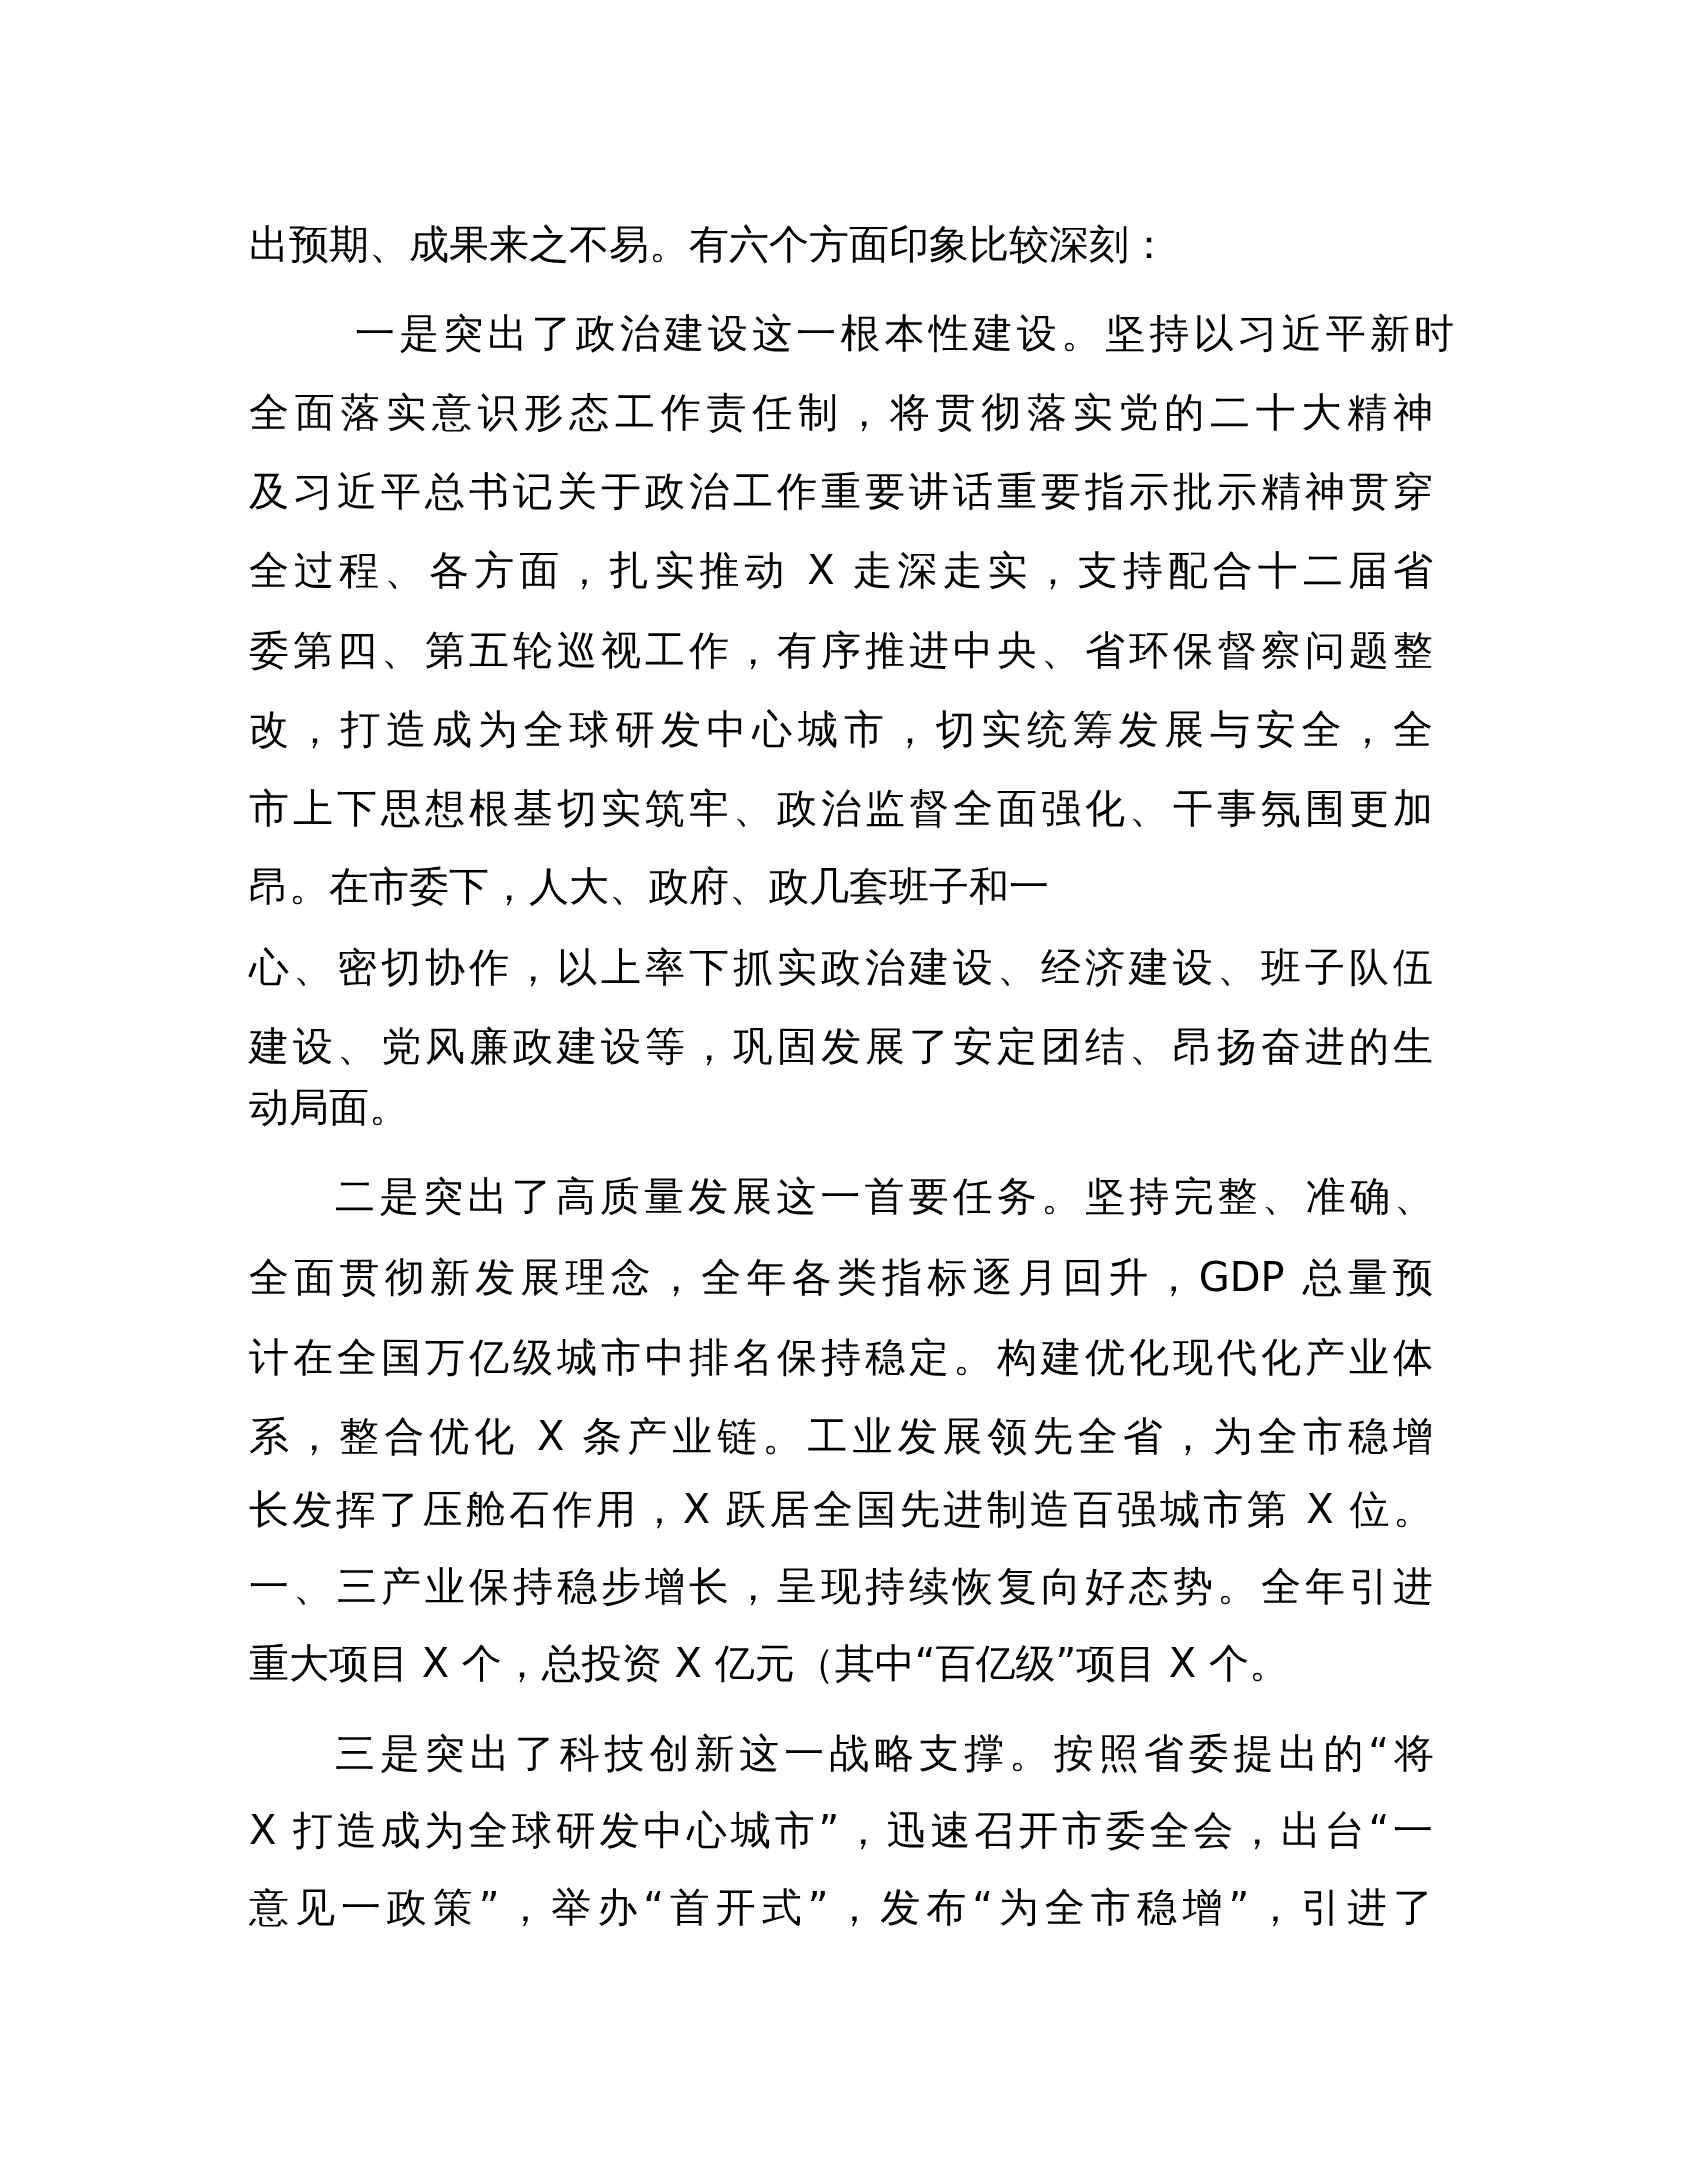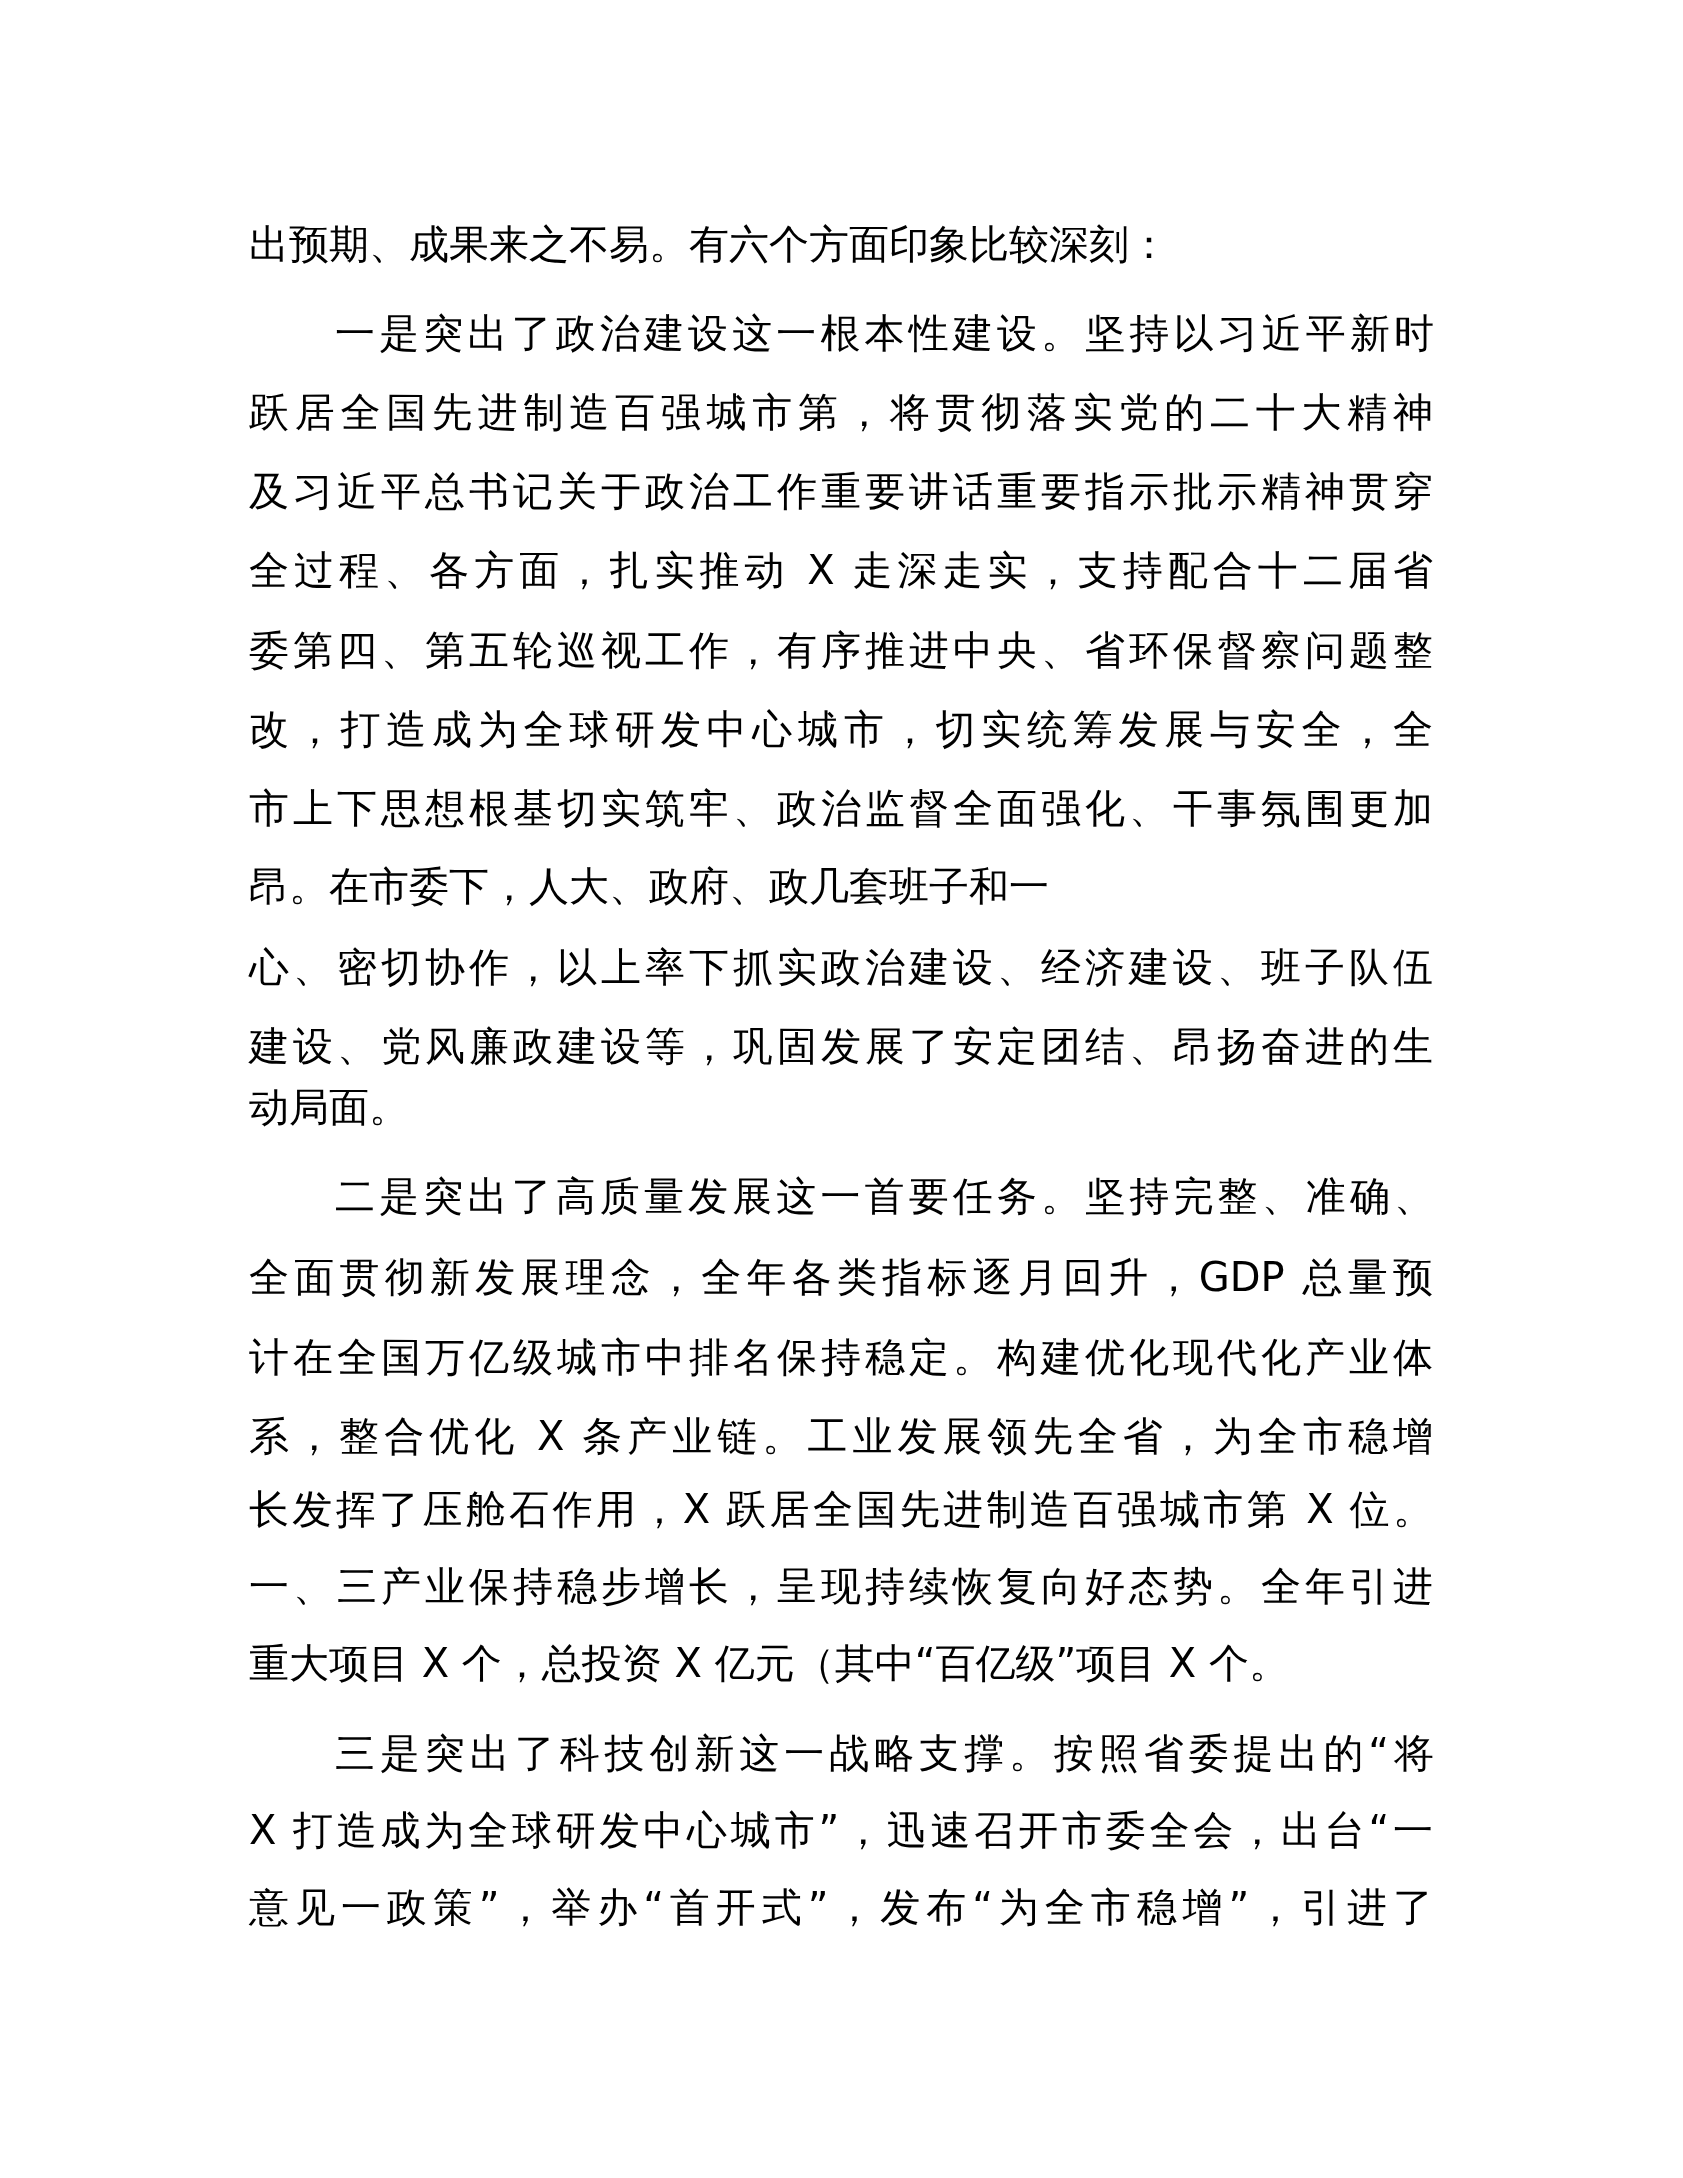--- a/index.html
+++ b/index.html
@@ -42,22 +42,22 @@
       width: 1099px;
     }
   </style>
 </head>
 <body>
 
 <div class="page">
 
   <div class="line last" style="top:220px;">出预期、成果来之不易。有六个方面印象比较深刻：</div>
 
-  <div class="line indent" style="top:309px;">一是突出了政治建设这一根本性建设。坚持以习近平新时</div>
-  <div class="line" style="top:388px;">跃居全国先进制造百强城市第，将贯彻落实党的二十大精神</div>
+  <div class="line indent" style="top:309px;margin-left:20px;">一是突出了政治建设这一根本性建设。坚持以习近平新时</div>
+  <div class="line" style="top:388px;">全面落实意识形态工作责任制，将贯彻落实党的二十大精神</div>
   <div class="line" style="top:467px;">及习近平总书记关于政治工作重要讲话重要指示批示精神贯穿</div>
   <div class="line" style="top:546px;">全过程、各方面，扎实推动 X 走深走实，支持配合十二届省</div>
   <div class="line" style="top:626px;">委第四、第五轮巡视工作，有序推进中央、省环保督察问题整</div>
   <div class="line" style="top:705px;">改，打造成为全球研发中心城市，切实统筹发展与安全，全</div>
   <div class="line" style="top:784px;">市上下思想根基切实筑牢、政治监督全面强化、干事氛围更加</div>
   <div class="line last" style="top:863px; word-spacing:6px;font-family:Liberation Serif, serif;">昂。在市委下，人大、政府、政几套班子和一</div>
   <div class="line" style="top:943px;">心、密切协作，以上率下抓实政治建设、经济建设、班子队伍</div>
   <div class="line" style="top:1022px;">建设、党风廉政建设等，巩固发展了安定团结、昂扬奋进的生</div>
   <div class="line last" style="top:1083px;">动局面。</div>
 

